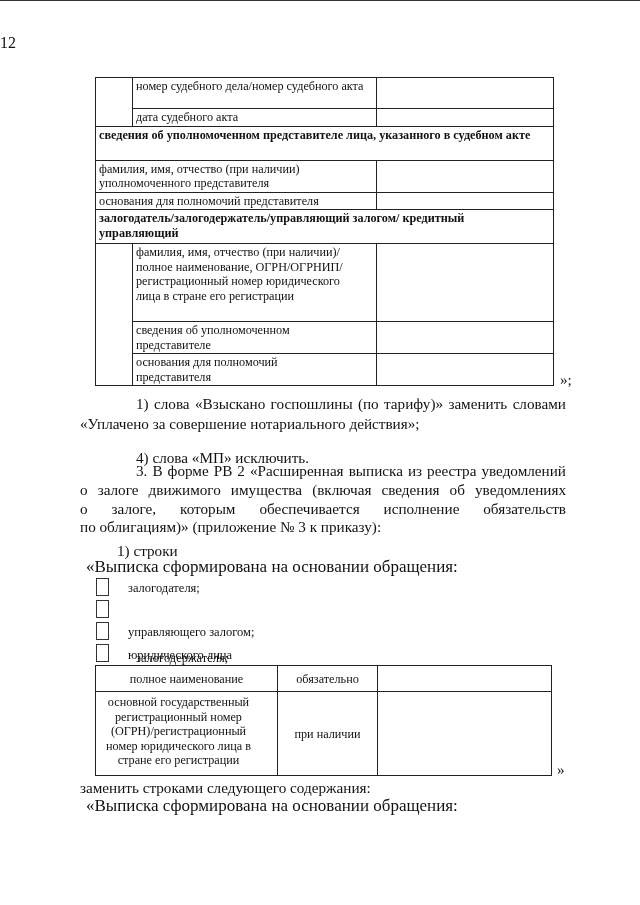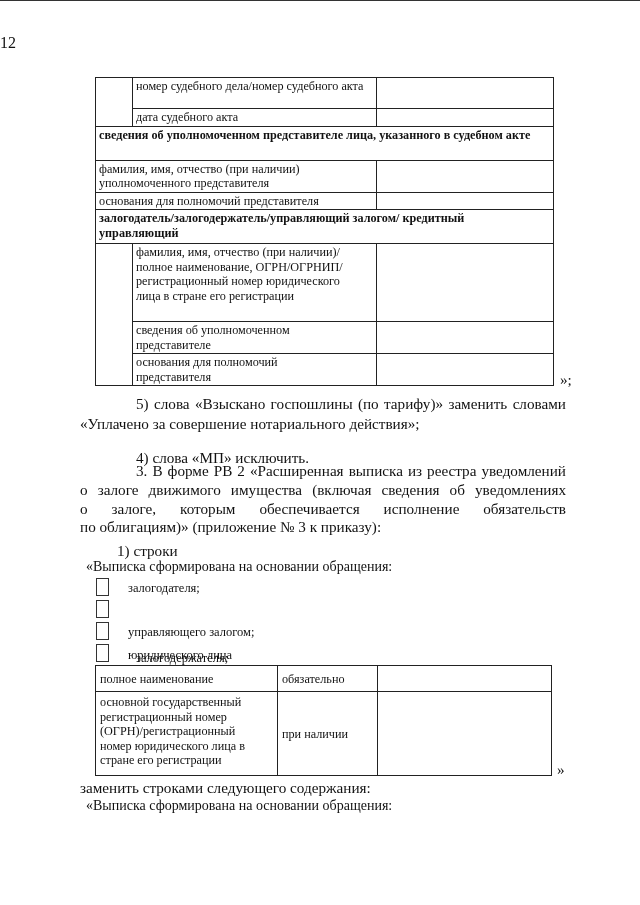--- a/index.html
+++ b/index.html
@@ -7,26 +7,26 @@
       width: 640px; height: 905px; background: #ffffff; position: relative; overflow: hidden;
       font-family: "Liberation Serif", "DejaVu Serif", serif; color: #111;
     }
     .topline { position: absolute; left: 0; right: 0; top: 0; height: 1px; background: #333; }
     .pagenum { position: absolute; left: 0; width: 640px; top: 34px; text-align: left; font-size: 16px; }
 
     .t { position: absolute; border-collapse: collapse; font-size: 12.2px; line-height: 14.5px; border-radius: 30px; }
     .t td { border: 1px solid #222; padding: 1px 4px 1px 3px; vertical-align: top; }
     .t td.b { font-weight: bold; }
     .t1 { left: 95px; top: 77px; width: 459px; }
-    .t2 { left: 95px; top: 665px; width: 457px; }
+    .t2 { left: 95px; top: 665px; width: 457px; text-align: center; }
     .t2 td { padding: 3px 4px 2px 4px; }
 
     .p { position: absolute; font-size: 15.2px; line-height: 19px; }
     .just { text-align: justify; text-align-last: justify; }
-    .small { font-size: 14px; }
+    .small { font-size: 17px; }
 
     .cb { position: absolute; width: 11px; height: 16px; border: 1px solid #333; }
     .cbl { position: absolute; font-size: 12.5px; }
   </style>
 </head>
 <body>
 
 <div class="topline"></div>
 <div class="pagenum">12</div>
 
@@ -70,21 +70,21 @@
     <td></td>
   </tr>
   <tr style="height:32px">
     <td style="padding-right:80px">основания для полномочий представителя</td>
     <td></td>
   </tr>
 </tbody>
   </table>
 <div class="p" style="left:560px;top:370px;">»;</div>
 
-<div class="p just" style="left:136px;top:394px;width:430px;">5) слова «Взыскано госпошлины (по тарифу)» заменить словами</div>
+<div class="p just" style="left:136px;top:394px;width:430px;">1) слова «Взыскано госпошлины (по тарифу)» заменить словами</div>
 <div class="p" style="left:80px;top:414px;">«Уплачено за совершение нотариального действия»;</div>
 <div class="p" style="left:136px;top:448px;">4) слова «МП» исключить.</div>
 
 <div class="p just" style="left:136px;top:461px;width:430px;">3. В форме РВ 2 «Расширенная выписка из реестра уведомлений</div>
 <div class="p just" style="left:80px;top:480px;width:486px;">о залоге движимого имущества (включая сведения об уведомлениях</div>
 <div class="p just" style="left:80px;top:499px;width:486px;word-spacing:18px;">о залоге, которым обеспечивается исполнение обязательств</div>
 <div class="p" style="left:80px;top:517px;">по облигациям)» (приложение № 3 к приказу):</div>
 
 <div class="p" style="left:117px;top:541px;">1) строки</div>
 <div class="p small" style="left:86px;top:557px;">«Выписка сформирована на основании обращения:</div>

